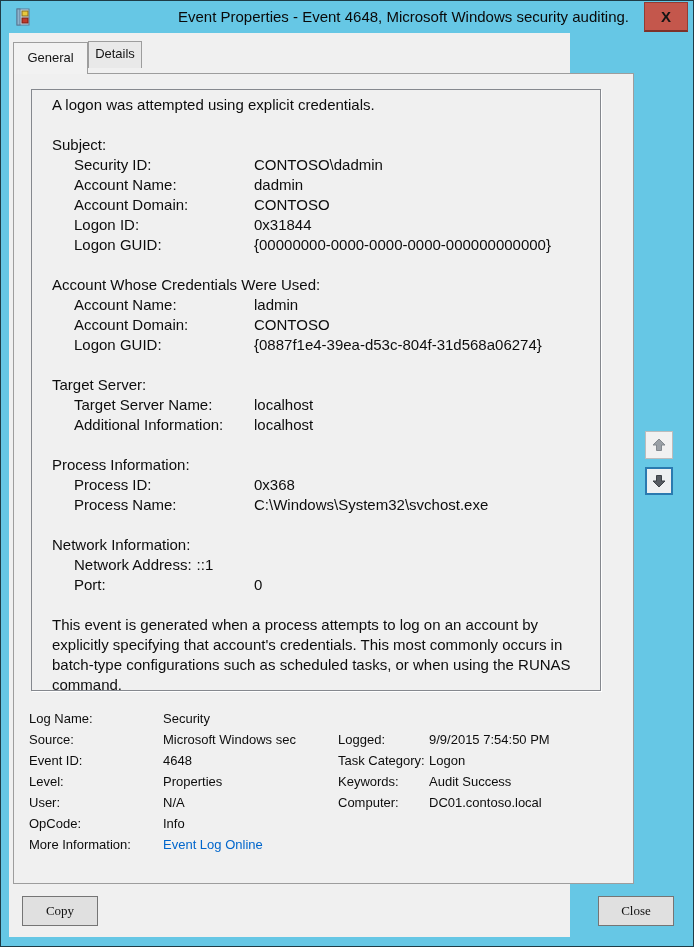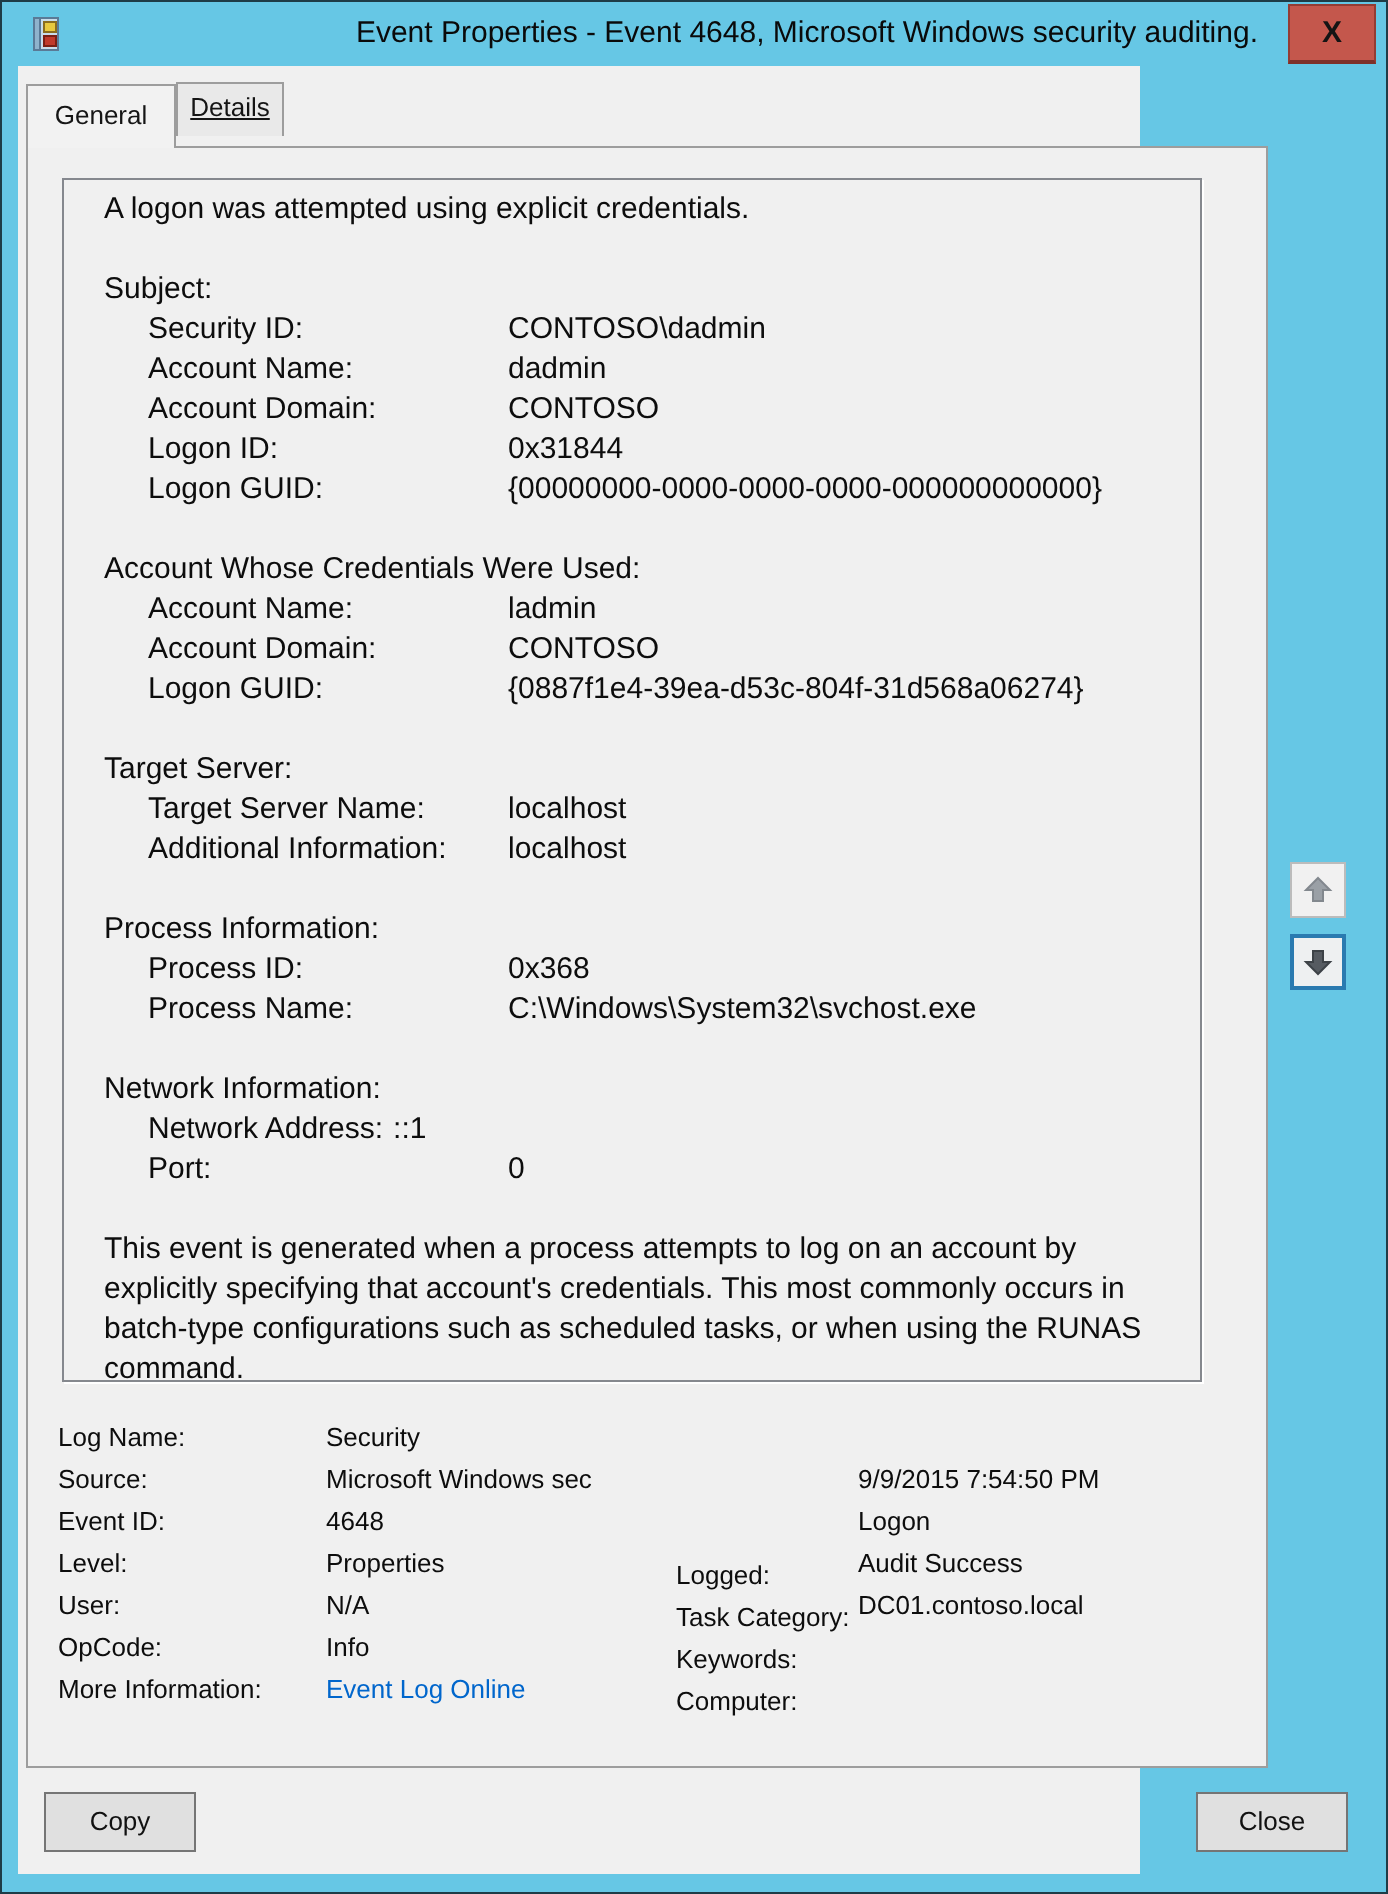--- a/index.html
+++ b/index.html
@@ -21,21 +21,21 @@
   
   .client { position:absolute; left:8px; top:32px; width:561px; height:904px;
             background:#f0f0f0; }
 
   
   .tab { position:absolute; font-size:13px; color:#151515; text-align:center;
          border:1px solid #9d9d9d; border-bottom:none; }
   .tab-general { left:4px; top:9px; width:75px; height:32px; background:#f2f2f2;
                  z-index:3; padding-top:7px; }
   .tab-details { left:79px; top:8px; width:54px; height:27px; background:#e9e9e9;
-                 z-index:1; padding-top:4px;text-decoration:underline; }
+                 z-index:1; padding-top:4px; }
 
   
   .panel { position:absolute; left:4px; top:40px; width:621px; height:811px;
            background:#f0f0f0; border:1px solid #9d9d9d; z-index:2; }
 
   
   .descbox { position:absolute; left:17px; top:15px; width:570px; height:602px;
              background:#f0f0f0; border:1px solid #85888e;
              box-shadow:1px 1px 0 #ffffff; padding:5px 20px; overflow:hidden;
              font-size:15px; color:#0d0d0d; }
@@ -45,34 +45,34 @@
   .dl.section {}
   .para { line-height:20px; white-space:normal; padding-right:4px; }
 
   
   .grid { position:absolute; left:0; top:0; width:619px; height:190px; font-size:13px; color:#0d0d0d; }
   .gcol-left  { position:absolute; left:15px; top:634px; }
   .gcol-right { position:absolute; left:324px; top:655px; }
   .grow { display:flex; height:21px; line-height:21px; white-space:nowrap; }
   .glbl  { width:134px; flex:none; }
   .gval  { width:172px; flex:none; overflow:hidden; }
-  .glbl2 { width:91px; flex:none;margin-top:48px; }
+  .glbl2 { width:91px; flex:none; }
   .gval2 { width:195px; flex:none; overflow:hidden; }
   a.evlink { color:#0066cc; cursor:pointer; }
 
   
   .arrow-btn { position:absolute; width:28px; height:28px; display:flex;
                align-items:center; justify-content:center; cursor:default; }
   .btn-up   { left:636px; top:398px; background:#f1f1f1; border:1px solid #bcbcbc; }
   .btn-down { left:636px; top:434px; background:#eef0f1; border:2px solid #2a7ab0; }
 
   
   .push-btn { position:absolute; width:76px; height:30px; background:#e0e0e0;
               border:1px solid #757575; font-size:13px; color:#111;
-              font-family:Liberation Sans, sans-serif; text-align:center;
+              font-family:Liberation Serif, serif; text-align:center;
               line-height:28px; cursor:default; }
   .copy-btn  { left:13px;  top:863px; }
   .close2-btn{ left:589px; top:863px; }
 </style>
 </head>
 <body>
 
 <div class="window">
 
   <div class="titlebar">

